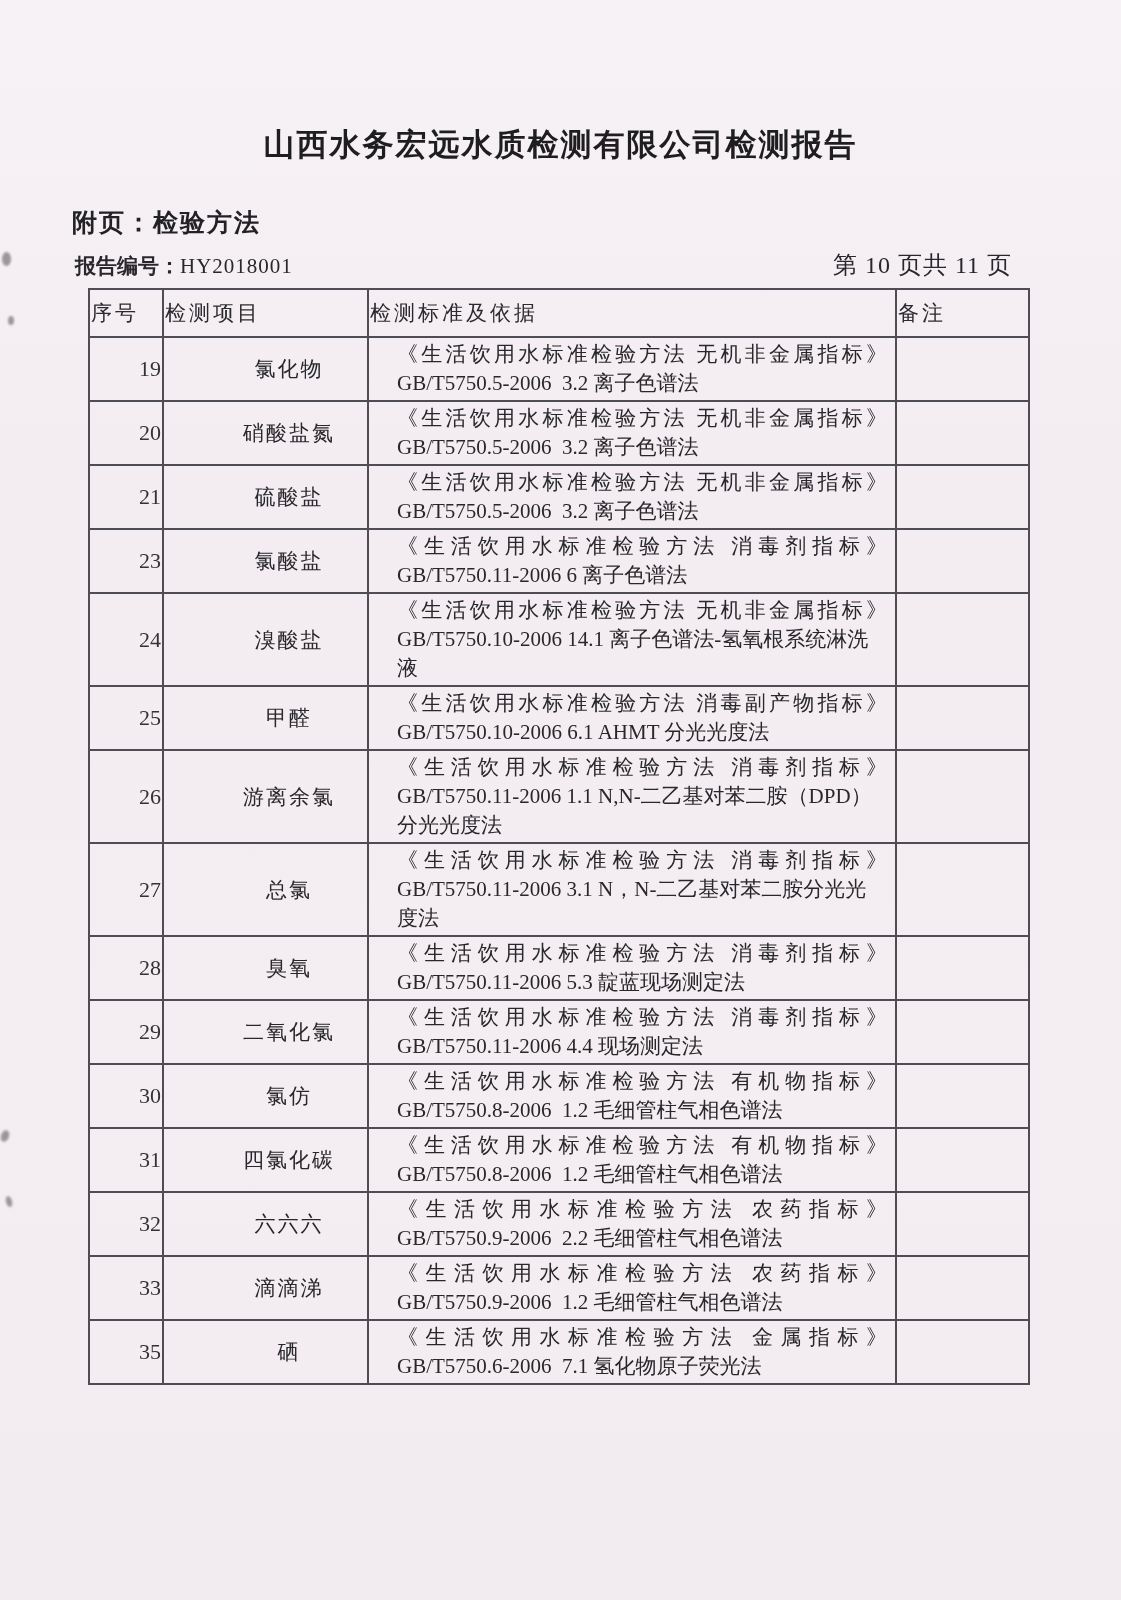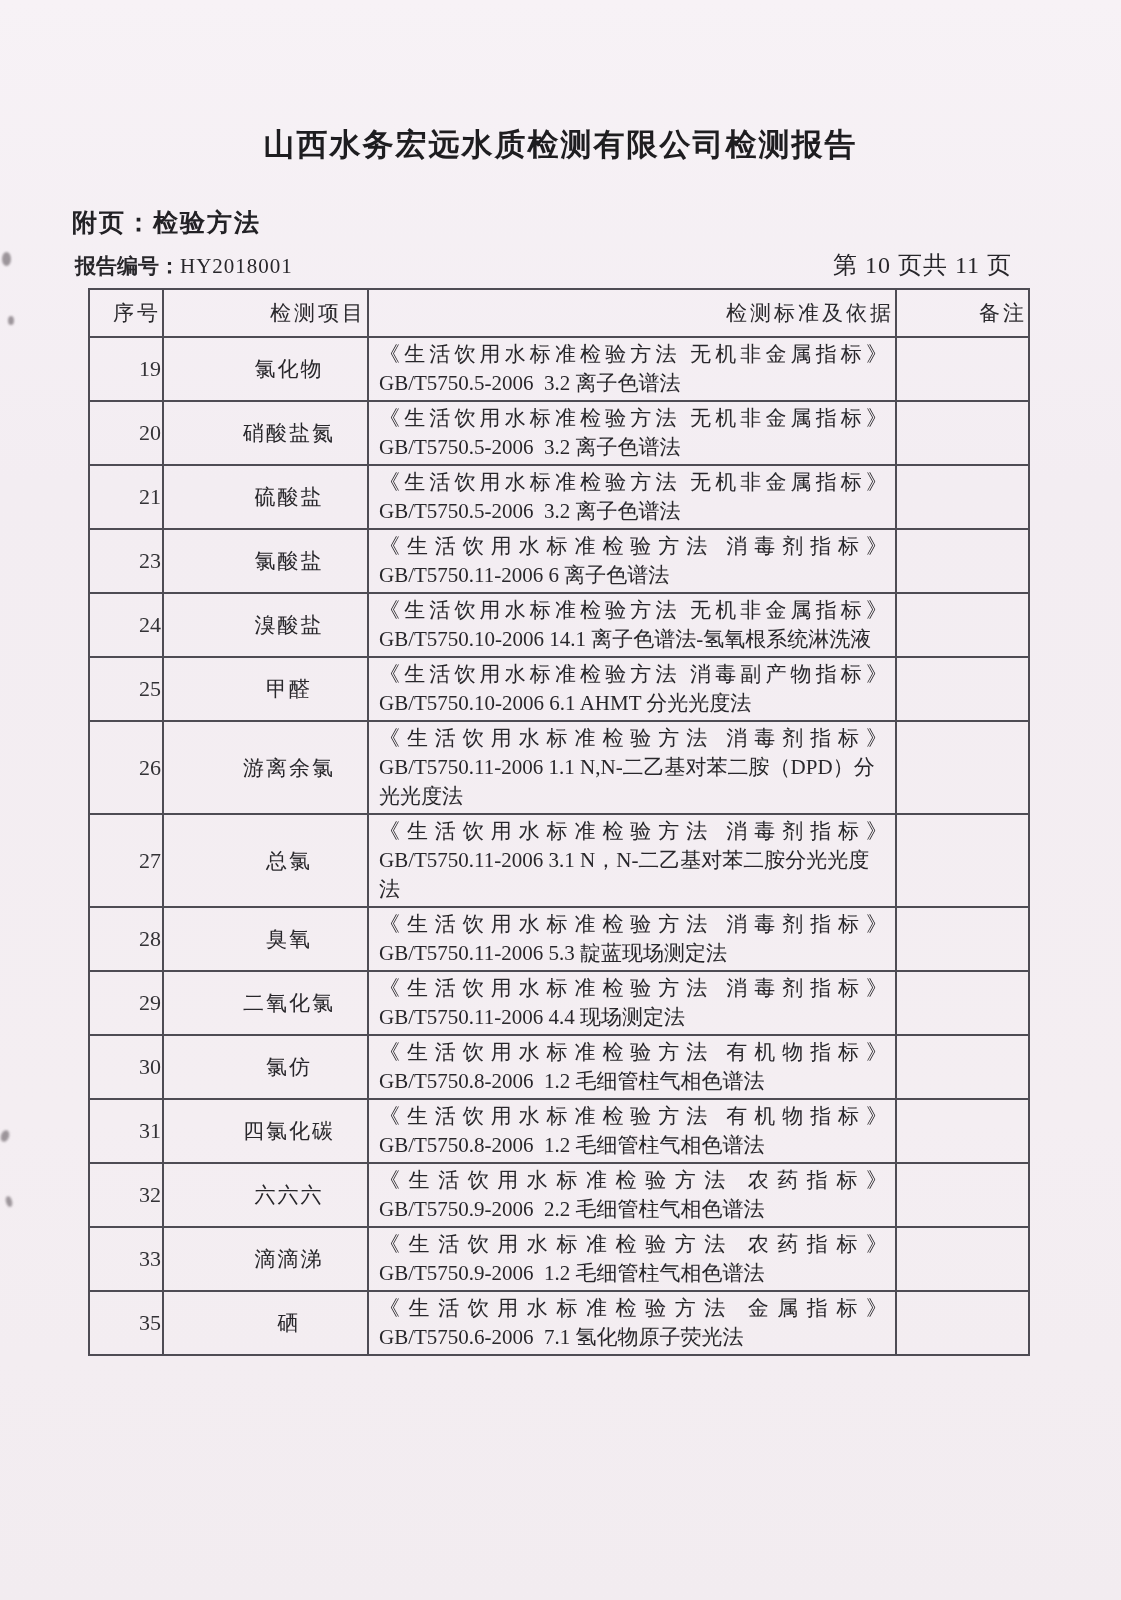--- a/index.html
+++ b/index.html
@@ -28,26 +28,26 @@
   .meta .value{font-family:"Liberation Serif","DejaVu Serif",serif;letter-spacing:1px;}
   .page-info{font-size:24px;letter-spacing:1px;}
   table.methods{
     position:absolute;top:288px;left:88px;width:940px;
     border-collapse:collapse;table-layout:fixed;
   }
   table.methods th,table.methods td{
     border:2px solid #4e4c54;vertical-align:middle;
   }
   table.methods th{
-    height:44px;font-weight:normal;font-size:21px;text-align:right;
+    height:44px;font-weight:normal;font-size:21px;text-align:left;
     letter-spacing:3px;color:#2b2a2e;
   }
   td.c-no{text-align:right;font-size:22px;color:#333236;}
   td.c-item{text-align:center;font-size:21px;letter-spacing:2px;padding-left:48px;}
-  td.c-std{padding:2px 8px 2px 10px;font-size:21px;line-height:29px;}
+  td.c-std{padding:2px 8px 2px 28px;font-size:21px;line-height:29px;}
   td.c-remark{font-size:20px;}
   .std-title{
     text-align:justify;text-align-last:justify;
     -moz-text-align-last:justify;text-justify:inter-character;
   }
   .std-body{white-space:pre-wrap;font-family:Liberation Serif, serif;}
   .artifact{
     position:absolute;background:#6e666c;border-radius:50%;
     filter:blur(1.2px);opacity:.65;
   }

